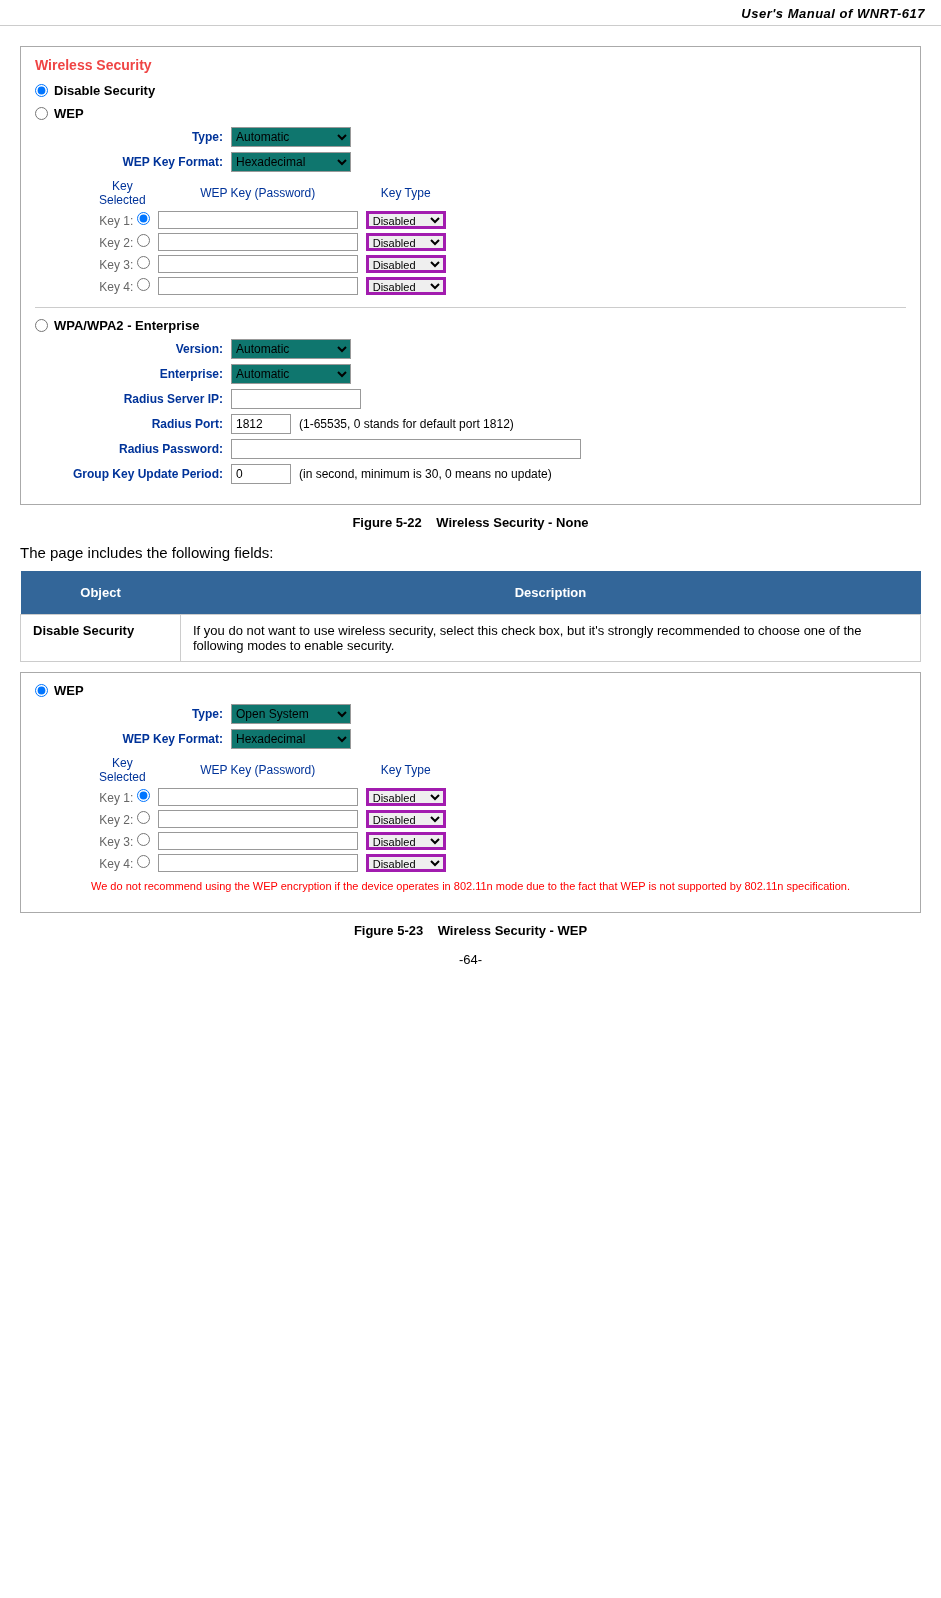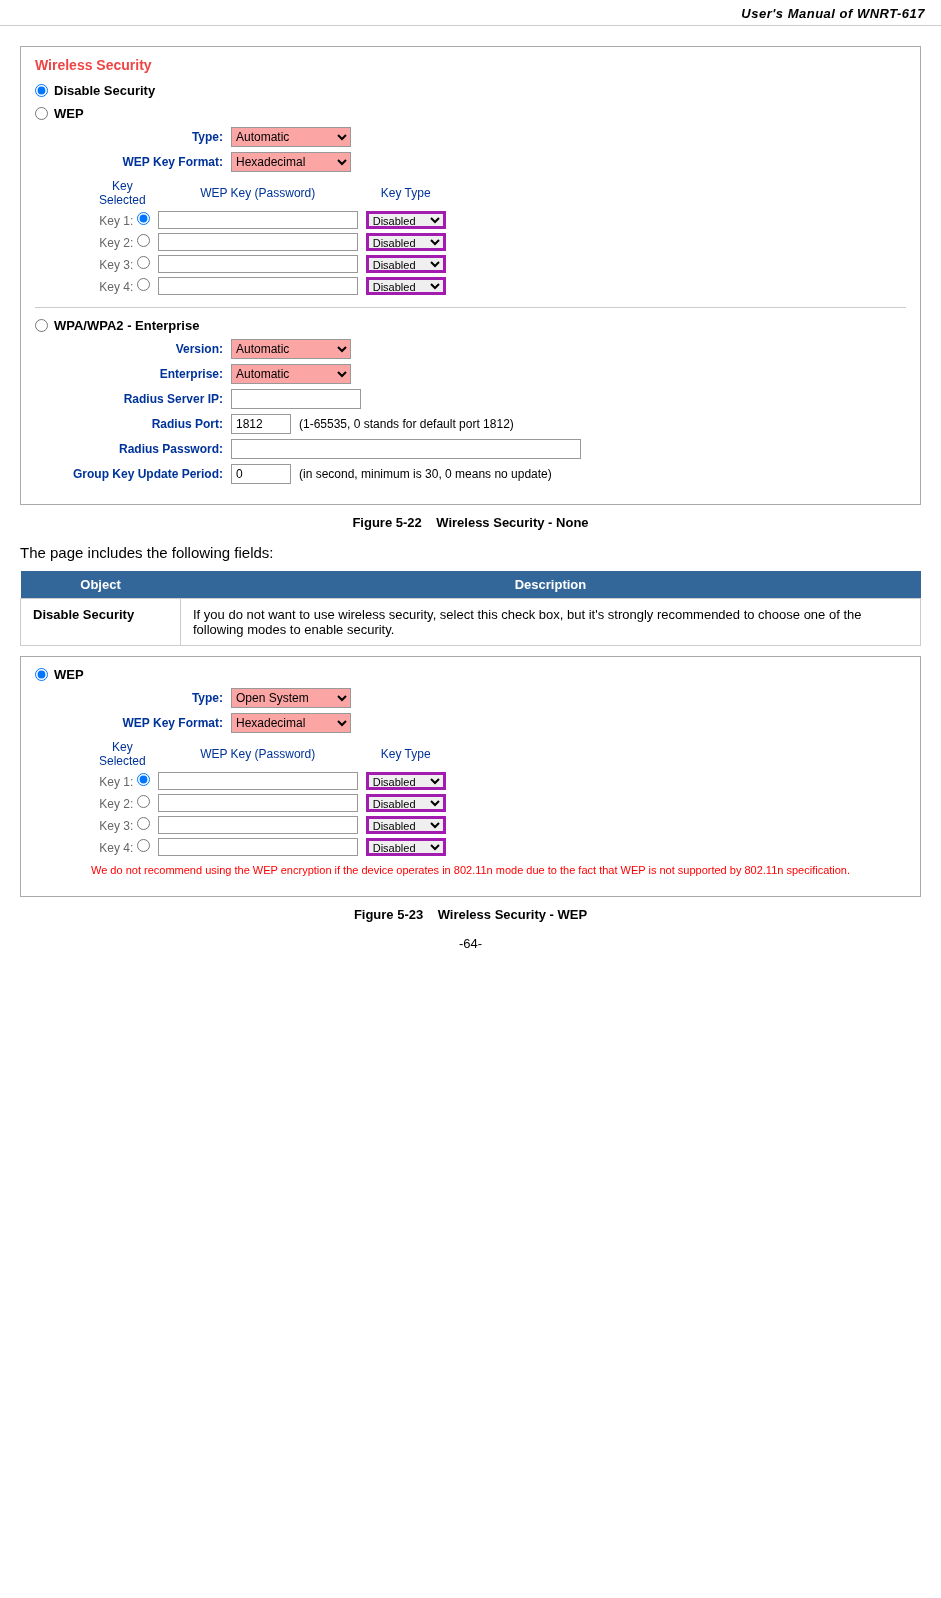--- a/index.html
+++ b/index.html
@@ -77,21 +77,21 @@
       border: 1px solid #999;
       padding: 1px 4px;
       font-size: 12px;
       height: 20px;
     }
     .select-ctrl {
       width: 120px;
       height: 20px;
       font-size: 12px;
       border: 1px solid #999;
-      background: #fca5a5;
+      background: #0f766e;
     }
     .hint-text {
       margin-left: 8px;
       font-size: 12px;
       color: #000;
     }
     
     .wep-key-table {
       margin-left: 28px;
       margin-top: 4px;
@@ -135,21 +135,21 @@
     
     .desc-table {
       width: 100%;
       border-collapse: collapse;
       margin: 10px 0;
     }
     .desc-table th {
       background: #336699;
       color: #fff;
       font-weight: bold;
-      padding: 6px 12px;
+      padding: 14px 12px;
       font-size: 13px;
       text-align: center;
     }
     .desc-table td {
       padding: 8px 12px;
       font-size: 13px;
       vertical-align: top;
       border: 1px solid #ccc;
     }
     .desc-table td.obj-col {

